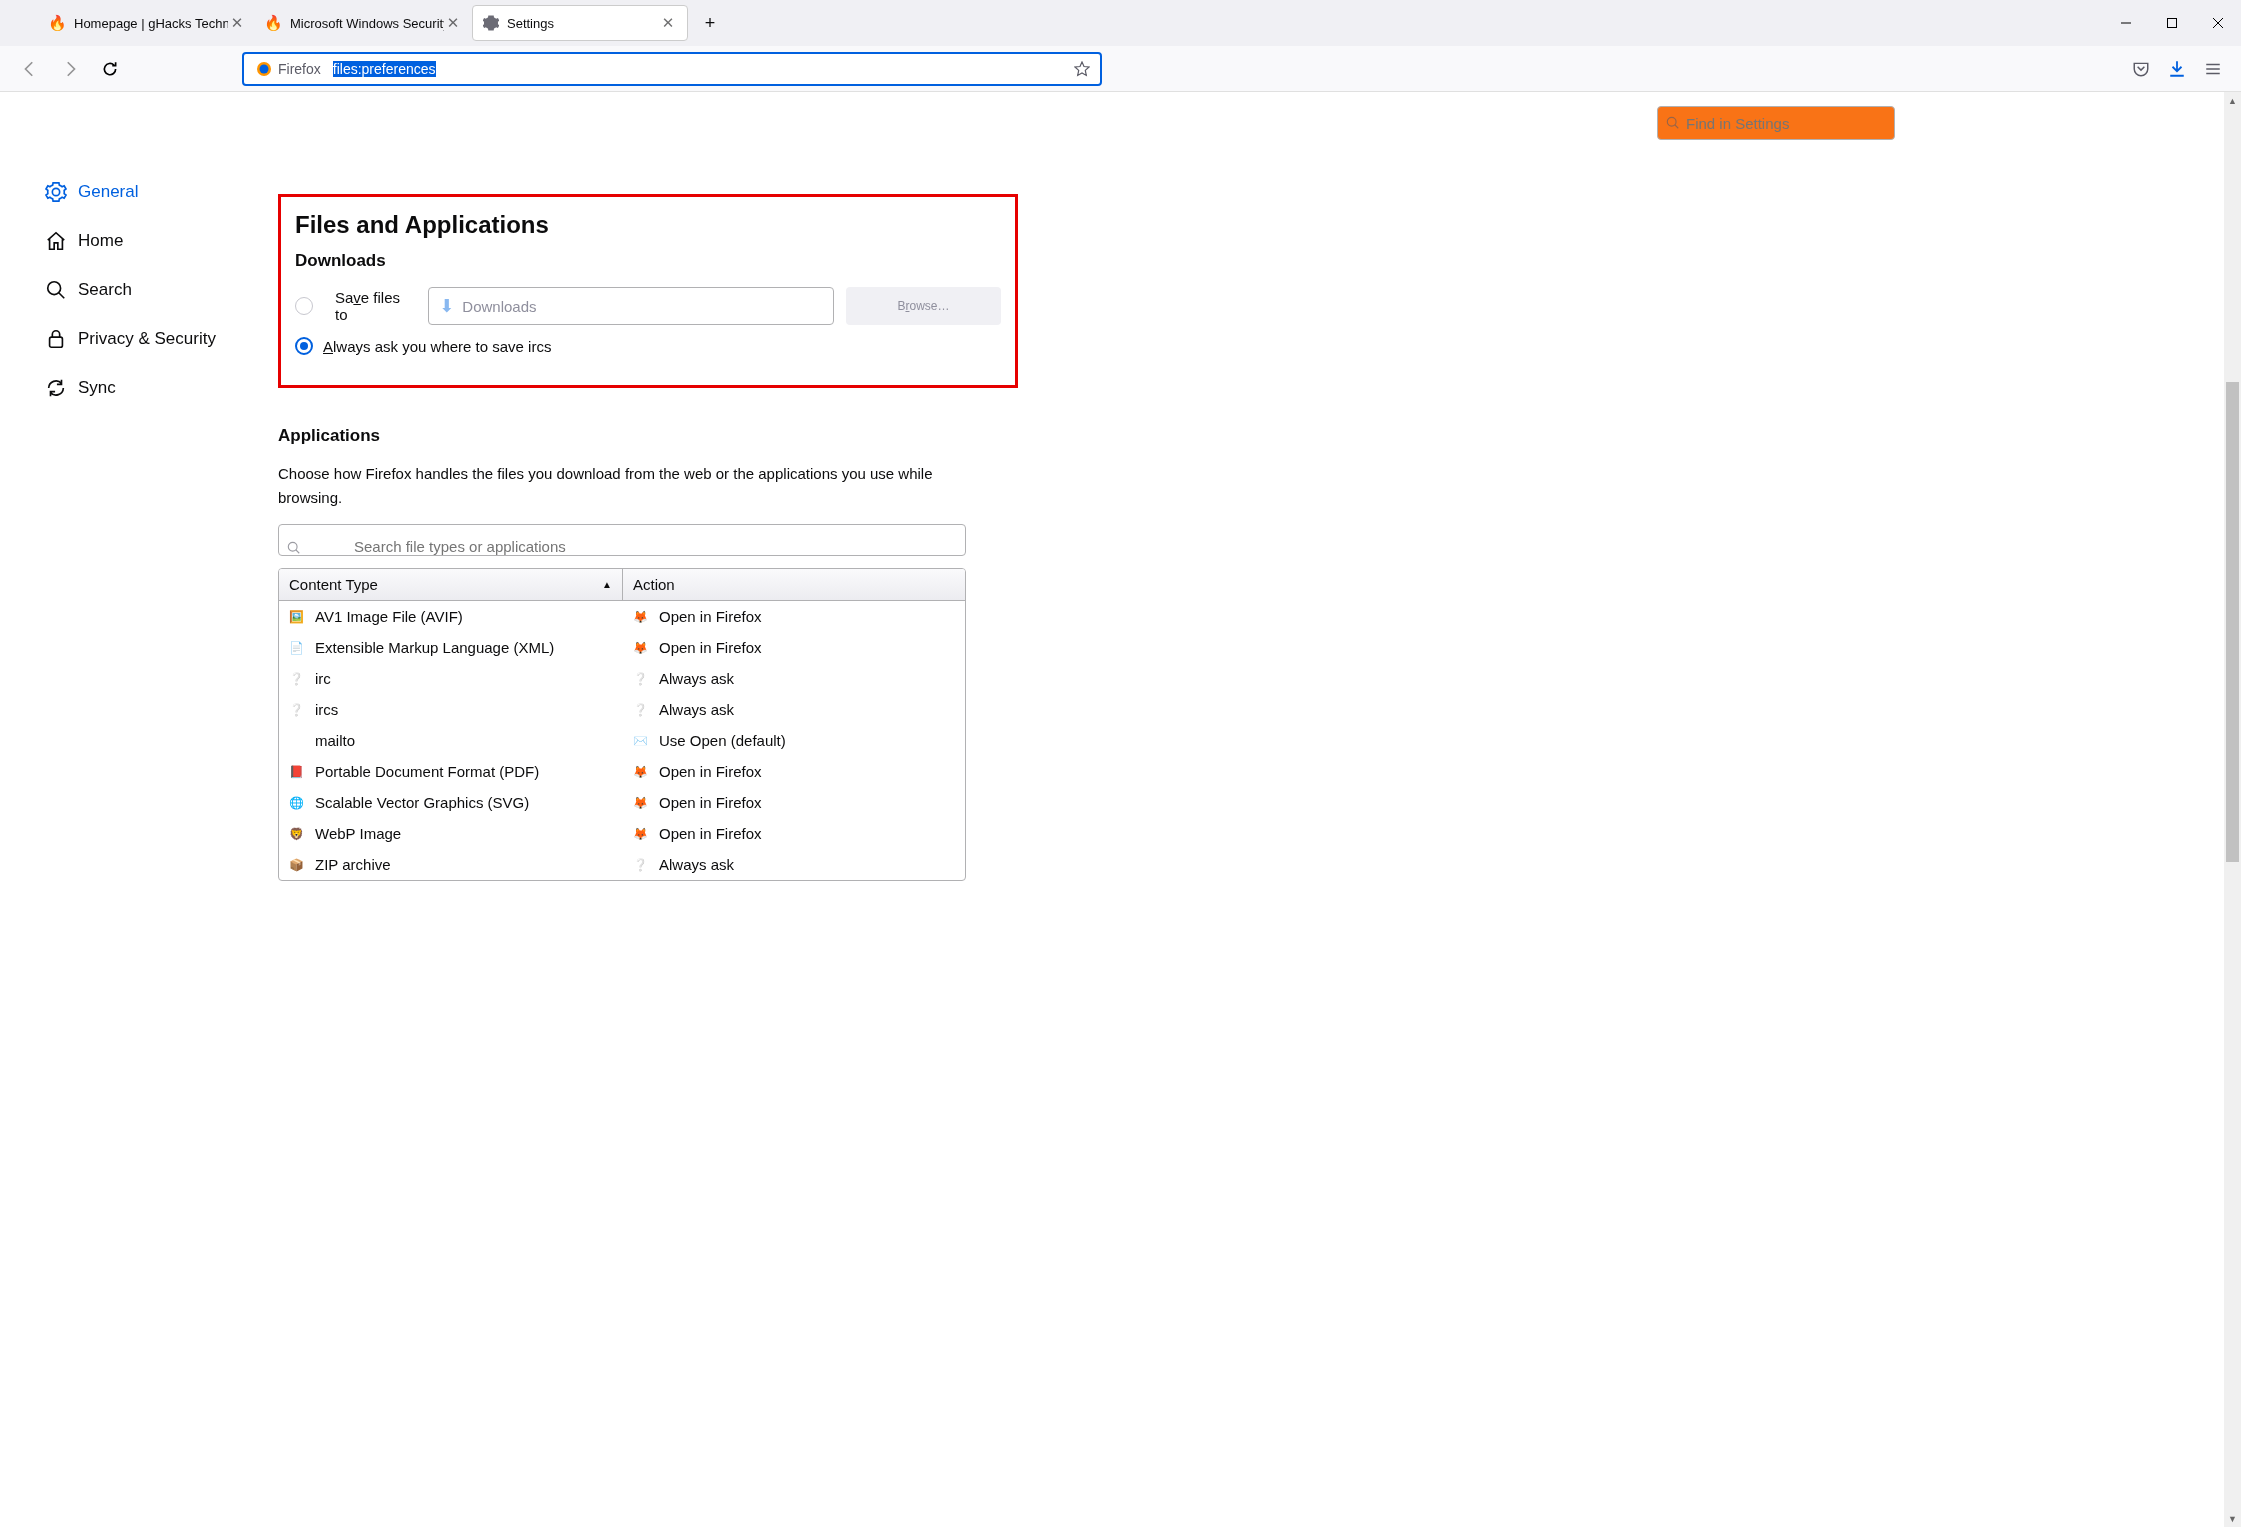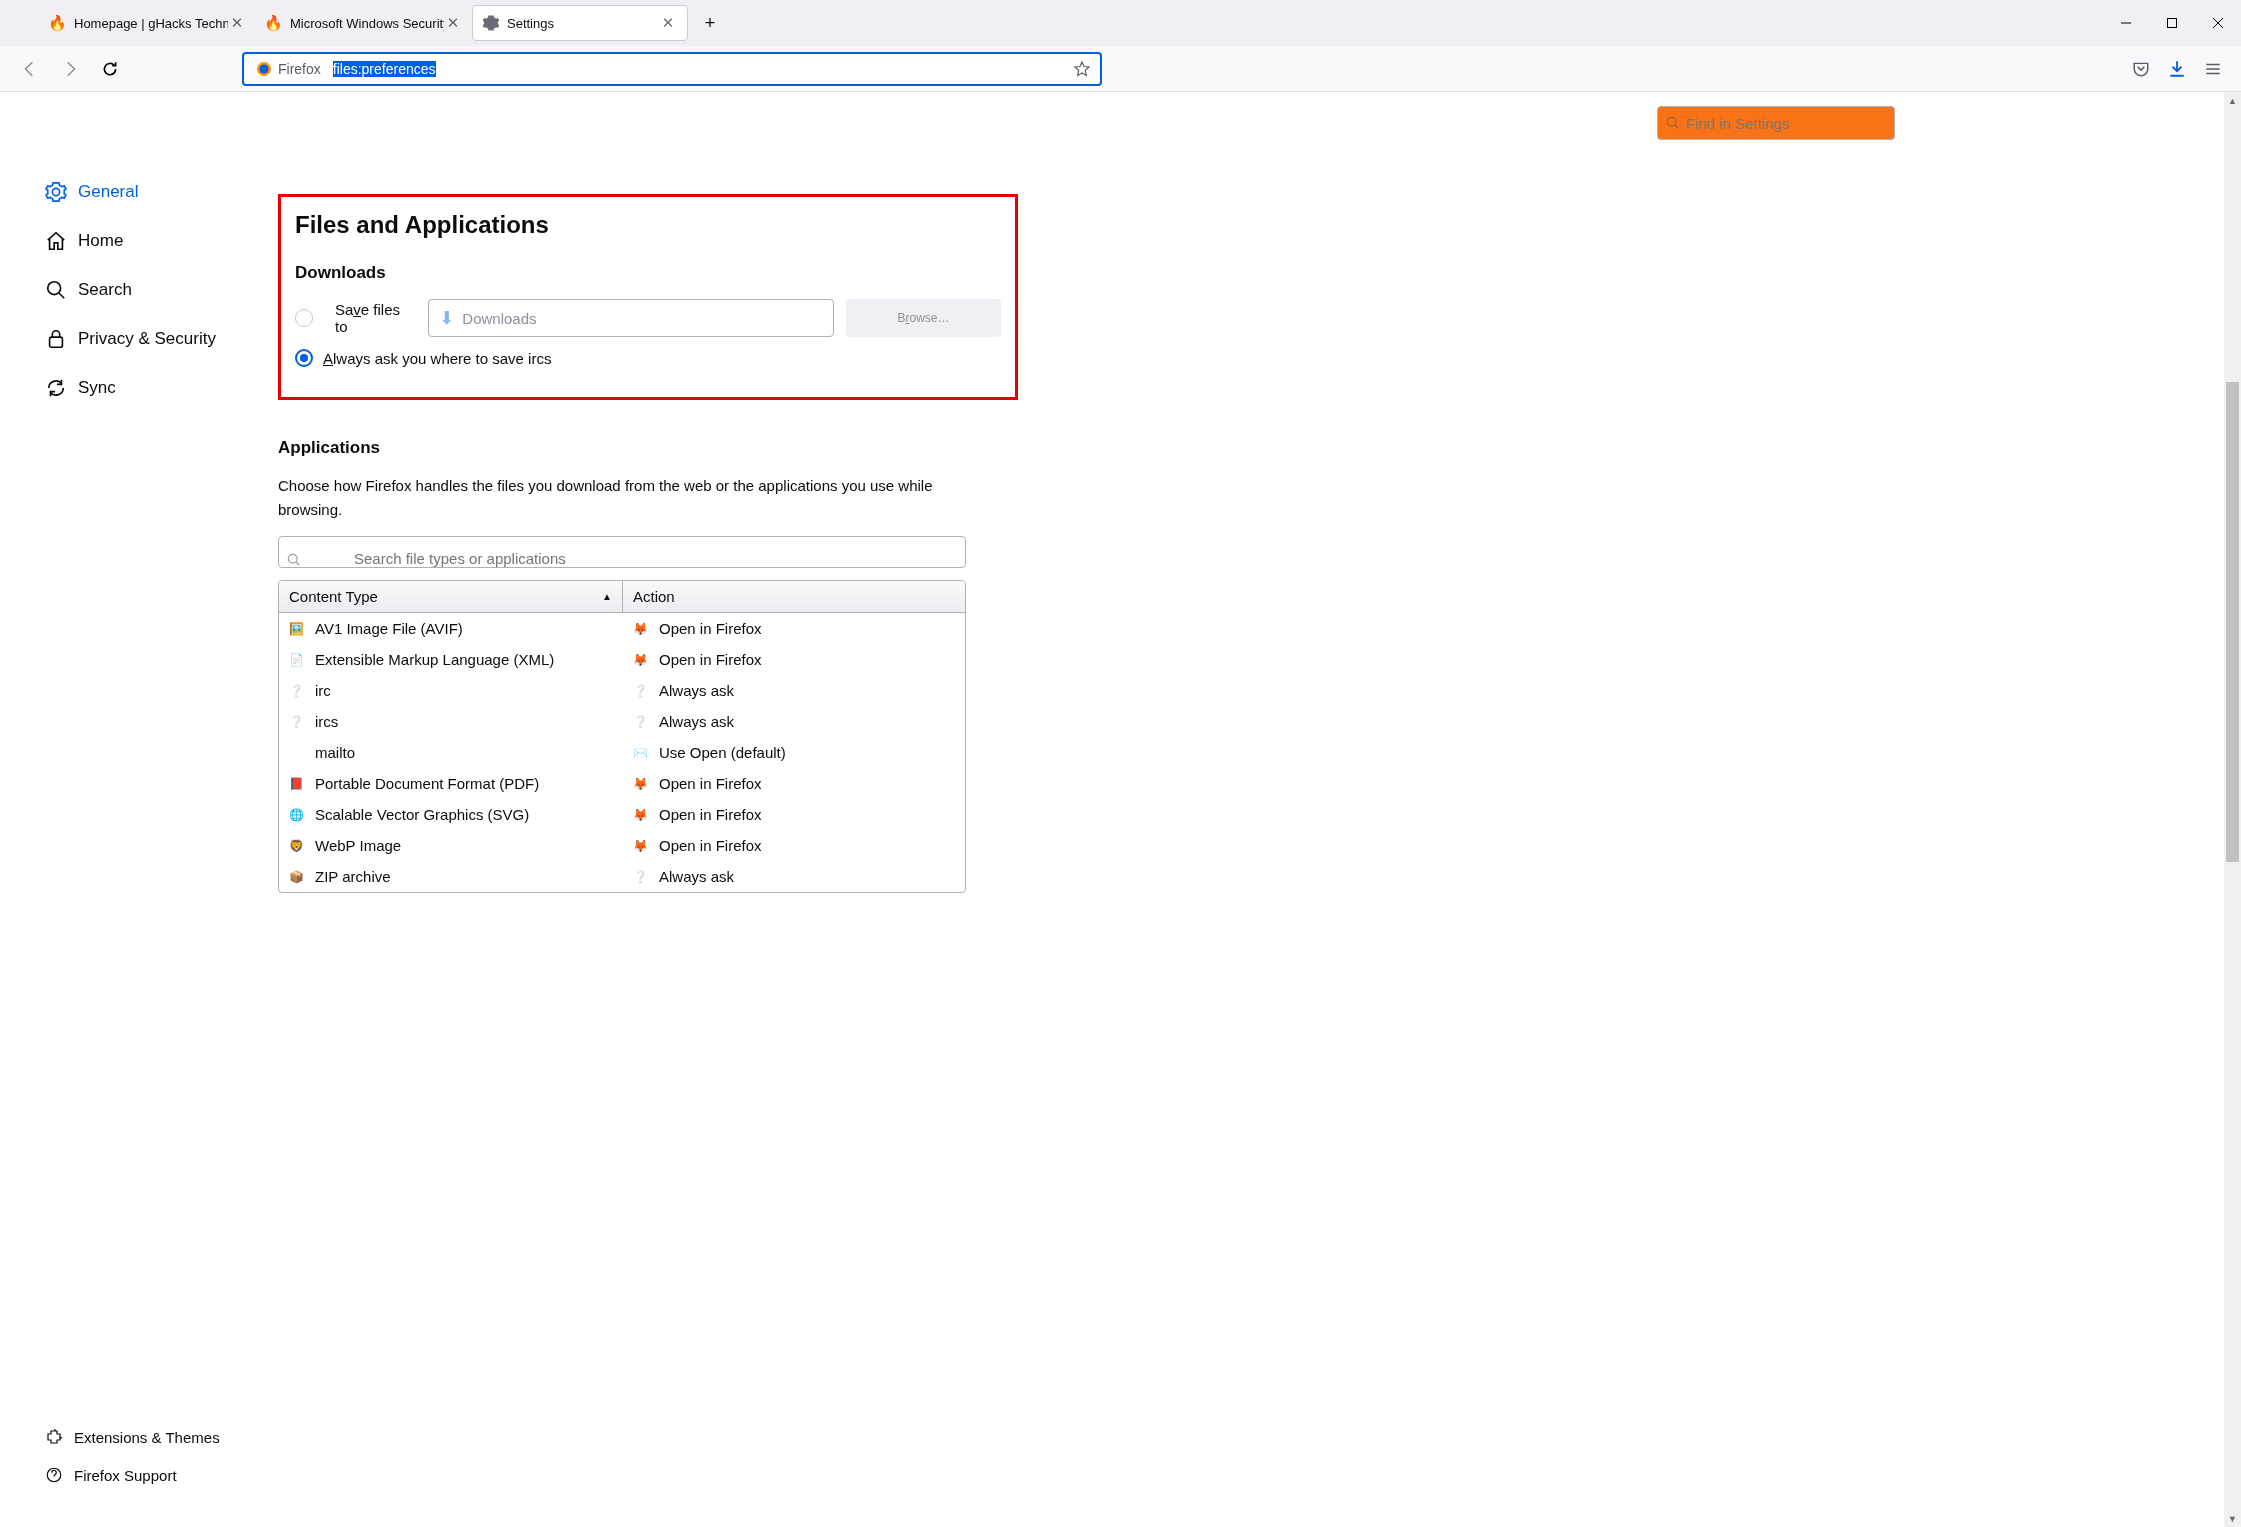--- a/index.html
+++ b/index.html
@@ -40,21 +40,21 @@
 .side-bottom .side-item { height: 32px; margin-bottom: 6px; }
 .side-bottom .side-label { font-size: 15px; }
 .side-bottom .side-icon { width: 20px; height: 20px; }
 
 .content { flex: 1; padding: 18px 0 0 44px; position: relative; }
 .find-box { position: absolute; right: 346px; top: 14px; width: 238px; height: 34px; border: 1px solid #b1b1b3; border-radius: 4px; display: flex; align-items: center; padding: 0 8px; background: #f97316; }
 .find-box input { border: none; outline: none; flex: 1; font-size: 15px; background: transparent; }
 .find-box .mg { margin-right: 6px; opacity: 0.6; }
 
 .highlight-box { border: 3px solid #e60000; width: 740px; margin-top: 84px; padding: 14px 14px 18px 14px; }
-h1.section { font-size: 24px; font-weight: 600; margin-bottom: 24px; }
+h1.section { font-size: 24px; font-weight: 600; margin-bottom: 12px; }
 h2.sub { font-size: 17px; font-weight: 700; margin-bottom: 16px; }
 
 .radio-row { display: flex; align-items: center; margin-bottom: 12px; }
 .radio { width: 18px; height: 18px; border-radius: 50%; border: 1.5px solid #8f8f9d; margin-right: 10px; display: flex; align-items: center; justify-content: center; flex-shrink:0; }
 .radio.checked { border-color: #0060df; border-width: 2px; }
 .radio.checked::after { content: ""; width: 8px; height: 8px; background: #0060df; border-radius: 50%; }
 .radio.dis { opacity: 0.5; }
 .radio-label { font-size: 15px; }
 .radio-label .u { text-decoration: underline; }
 
@@ -223,39 +223,20 @@
     </div>
     <div class="side-item">
       <span class="side-icon">
           <svg width="22" height="22" viewBox="0 0 24 24">
             <path d="M4 12a8 8 0 0114-5M20 12a8 8 0 01-14 5M18 3v5h-5M6 21v-5h5" fill="none" stroke="#0c0c0d" stroke-width="1.8"></path>
           </svg>
         </span>
       <span class="side-label">Sync</span>
     </div>
 
-    <div class="side-bottom">
-      <div class="side-item">
-        <span class="side-icon">
-            <svg width="18" height="18" viewBox="0 0 24 24">
-              <path fill="none" stroke="#0c0c0d" stroke-width="1.6" d="M4 8h4V4h8v4h4v8h-4v4H8v-4H4zM12 2a2 2 0 012 2M22 12a2 2 0 01-2 2"></path>
-            </svg>
-          </span>
-        <span class="side-label">Extensions &amp; Themes</span>
-      </div>
-      <div class="side-item">
-        <span class="side-icon">
-            <svg width="18" height="18" viewBox="0 0 24 24">
-              <circle cx="12" cy="12" r="9" fill="none" stroke="#0c0c0d" stroke-width="1.6"></circle>
-              <path d="M9 9a3 3 0 115 2c-1 1-2 1.5-2 3M12 17h.01" fill="none" stroke="#0c0c0d" stroke-width="1.6"></path>
-            </svg>
-          </span>
-        <span class="side-label">Firefox Support</span>
-      </div>
-    </div>
   </div>
 
   <div class="content">
     <div class="find-box">
       <span class="mg">
           <svg width="14" height="14" viewBox="0 0 16 16">
             <circle cx="6.5" cy="6.5" r="5" fill="none" stroke="#5b5b66" stroke-width="1.3"></circle>
             <line x1="10" y1="10" x2="14" y2="14" stroke="#5b5b66" stroke-width="1.3"></line>
           </svg>
         </span>

